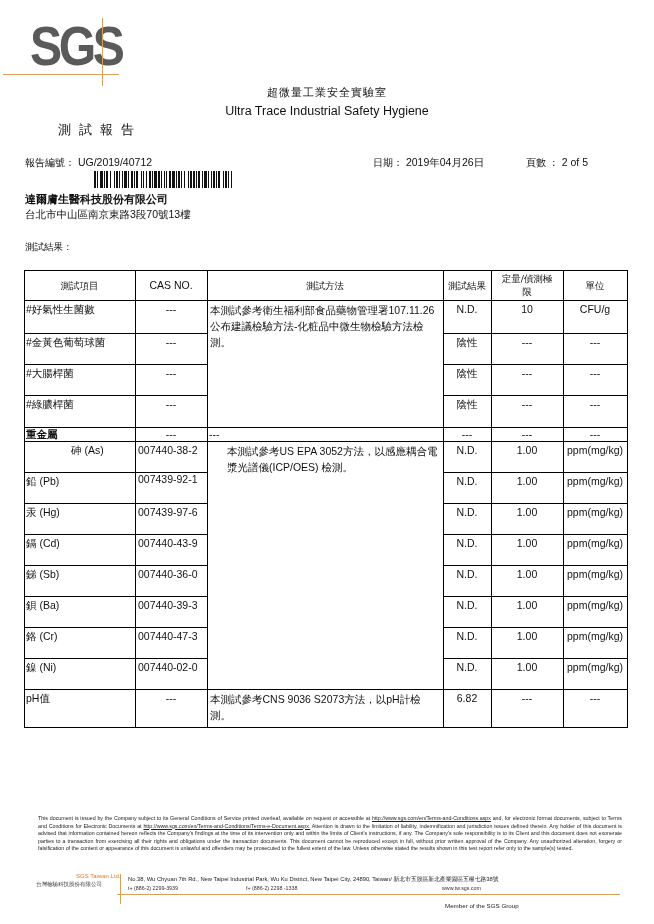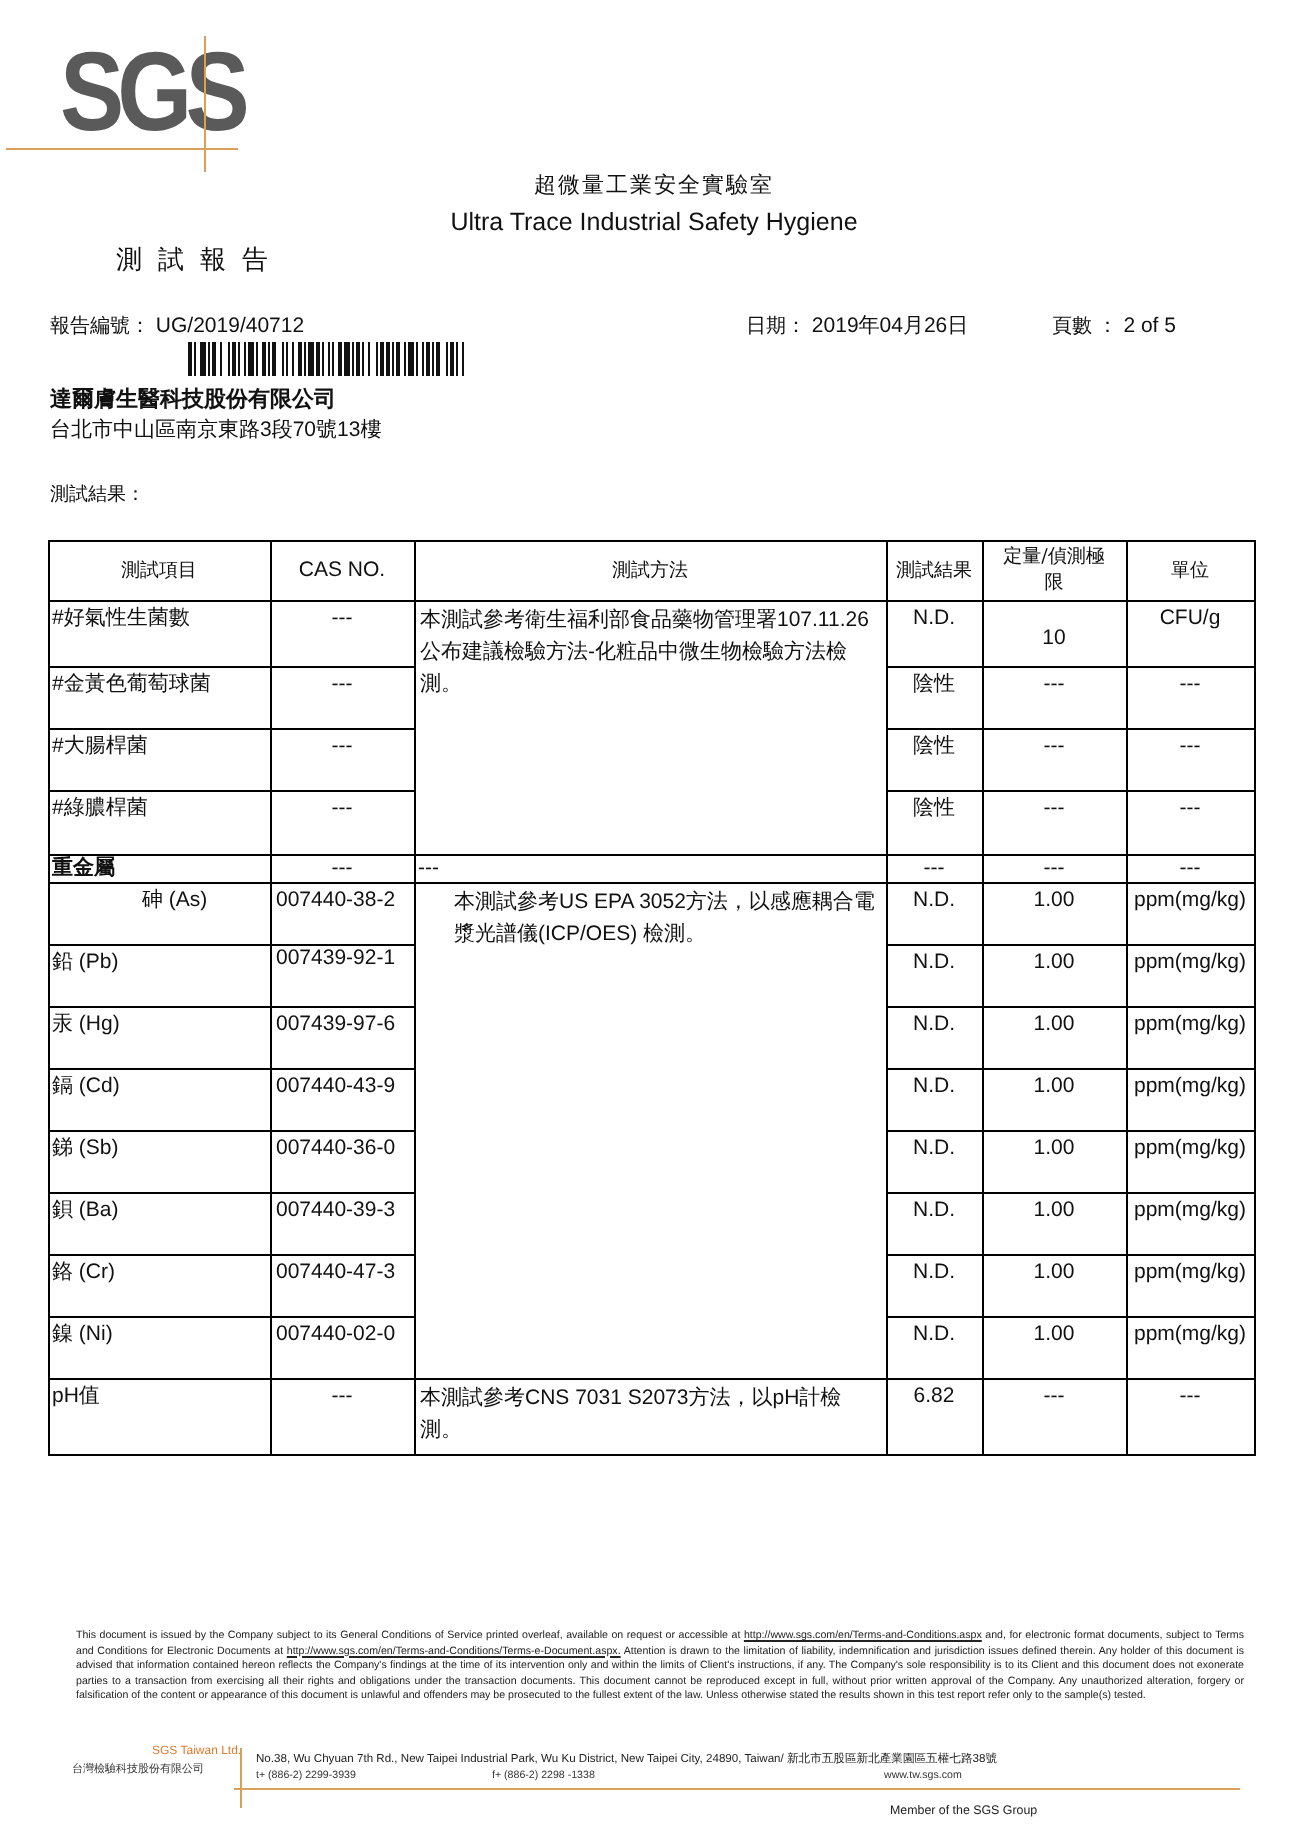--- a/index.html
+++ b/index.html
@@ -175,21 +175,21 @@
   <div class="cell hcell" style="left:111px;top:0;width:72px;height:30px;font-family:'Liberation Sans',sans-serif;font-size:10.5px;">CAS NO.</div>
   <div class="cell hcell" style="left:183px;top:0;width:236px;height:30px;">測試方法</div>
   <div class="cell hcell" style="left:419px;top:0;width:48px;height:30px;">測試結果</div>
   <div class="cell hcell" style="left:467px;top:0;width:72px;height:30px;padding:0 8px;">定量/偵測極限</div>
   <div class="cell hcell" style="left:539px;top:0;width:64px;height:30px;">單位</div>
 
   <div id="rows">
       <div class="cell" style="left: 0px; top: 30px; width: 111px; height: 33px; padding-top: 2px;">#好氣性生菌數</div>
       <div class="cell center" style="left: 111px; top: 30px; width: 72px; height: 33px; padding-top: 2px;">---</div>
       <div class="cell center" style="left: 419px; top: 30px; width: 48px; height: 33px; padding-top: 2px;">N.D.</div>
-      <div class="cell center" style="left: 467px; top: 30px; width: 72px; height: 33px; padding-top: 12px;">10</div>
+      <div class="cell center" style="left: 467px; top: 30px; width: 72px; height: 33px; padding-top: 2px;">10</div>
       <div class="cell center" style="left: 539px; top: 30px; width: 64px; height: 33px; padding-top: 2px;">CFU/g</div>
       <div class="cell" style="left: 0px; top: 63px; width: 111px; height: 31px; padding-top: 2px;">#金黃色葡萄球菌</div>
       <div class="cell center" style="left: 111px; top: 63px; width: 72px; height: 31px; padding-top: 2px;">---</div>
       <div class="cell center" style="left: 419px; top: 63px; width: 48px; height: 31px; padding-top: 2px;">陰性</div>
       <div class="cell center" style="left: 467px; top: 63px; width: 72px; height: 31px; padding-top: 2px;">---</div>
       <div class="cell center" style="left: 539px; top: 63px; width: 64px; height: 31px; padding-top: 2px;">---</div>
       <div class="cell" style="left: 0px; top: 94px; width: 111px; height: 31px; padding-top: 2px;">#大腸桿菌</div>
       <div class="cell center" style="left: 111px; top: 94px; width: 72px; height: 31px; padding-top: 2px;">---</div>
       <div class="cell center" style="left: 419px; top: 94px; width: 48px; height: 31px; padding-top: 2px;">陰性</div>
       <div class="cell center" style="left: 467px; top: 94px; width: 72px; height: 31px; padding-top: 2px;">---</div>
@@ -247,21 +247,21 @@
       <div class="cell" style="left: 0px; top: 419px; width: 111px; height: 38px; padding-top: 2px;">pH值</div>
       <div class="cell center" style="left: 111px; top: 419px; width: 72px; height: 38px; padding-top: 2px;">---</div>
       <div class="cell center" style="left: 419px; top: 419px; width: 48px; height: 38px; padding-top: 2px;">6.82</div>
       <div class="cell center" style="left: 467px; top: 419px; width: 72px; height: 38px; padding-top: 2px;">---</div>
       <div class="cell center" style="left: 539px; top: 419px; width: 64px; height: 38px; padding-top: 2px;">---</div>
     </div>
 
   <div class="cell method" style="left:183px;top:30px;width:236px;height:127px;">本測試參考衛生福利部食品藥物管理署107.11.26公布建議檢驗方法-化粧品中微生物檢驗方法檢測。</div>
   <div class="cell method" style="left:183px;top:171px;width:236px;height:248px;padding-left:20px;">本測試參考US EPA 3052方法，以感應耦合電漿光譜儀(ICP/OES) 檢測。</div>
   <div class="cell" style="left:183px;top:156px;width:236px;height:15px;line-height:14px;">---</div>
-  <div class="cell method" style="left:183px;top:419px;width:236px;height:38px;">本測試參考CNS 7031 S2073方法，以pH計檢測。</div>
+  <div class="cell method" style="left:183px;top:419px;width:236px;height:38px;">本測試參考CNS 9036 S2073方法，以pH計檢測。</div>
 
   <div id="lines">
       <div class="hl" style="top: 0px; left: 0px; width: 604px;"></div>
       <div class="hl" style="top: 30px; left: 0px; width: 604px;"></div>
       <div class="hl" style="top: 457px; left: 0px; width: 604px;"></div>
       <div class="hl" style="top: 63px; left: 0px; width: 183px;"></div>
       <div class="hl" style="top: 63px; left: 419px; width: 185px;"></div>
       <div class="hl" style="top: 94px; left: 0px; width: 183px;"></div>
       <div class="hl" style="top: 94px; left: 419px; width: 185px;"></div>
       <div class="hl" style="top: 125px; left: 0px; width: 183px;"></div>

